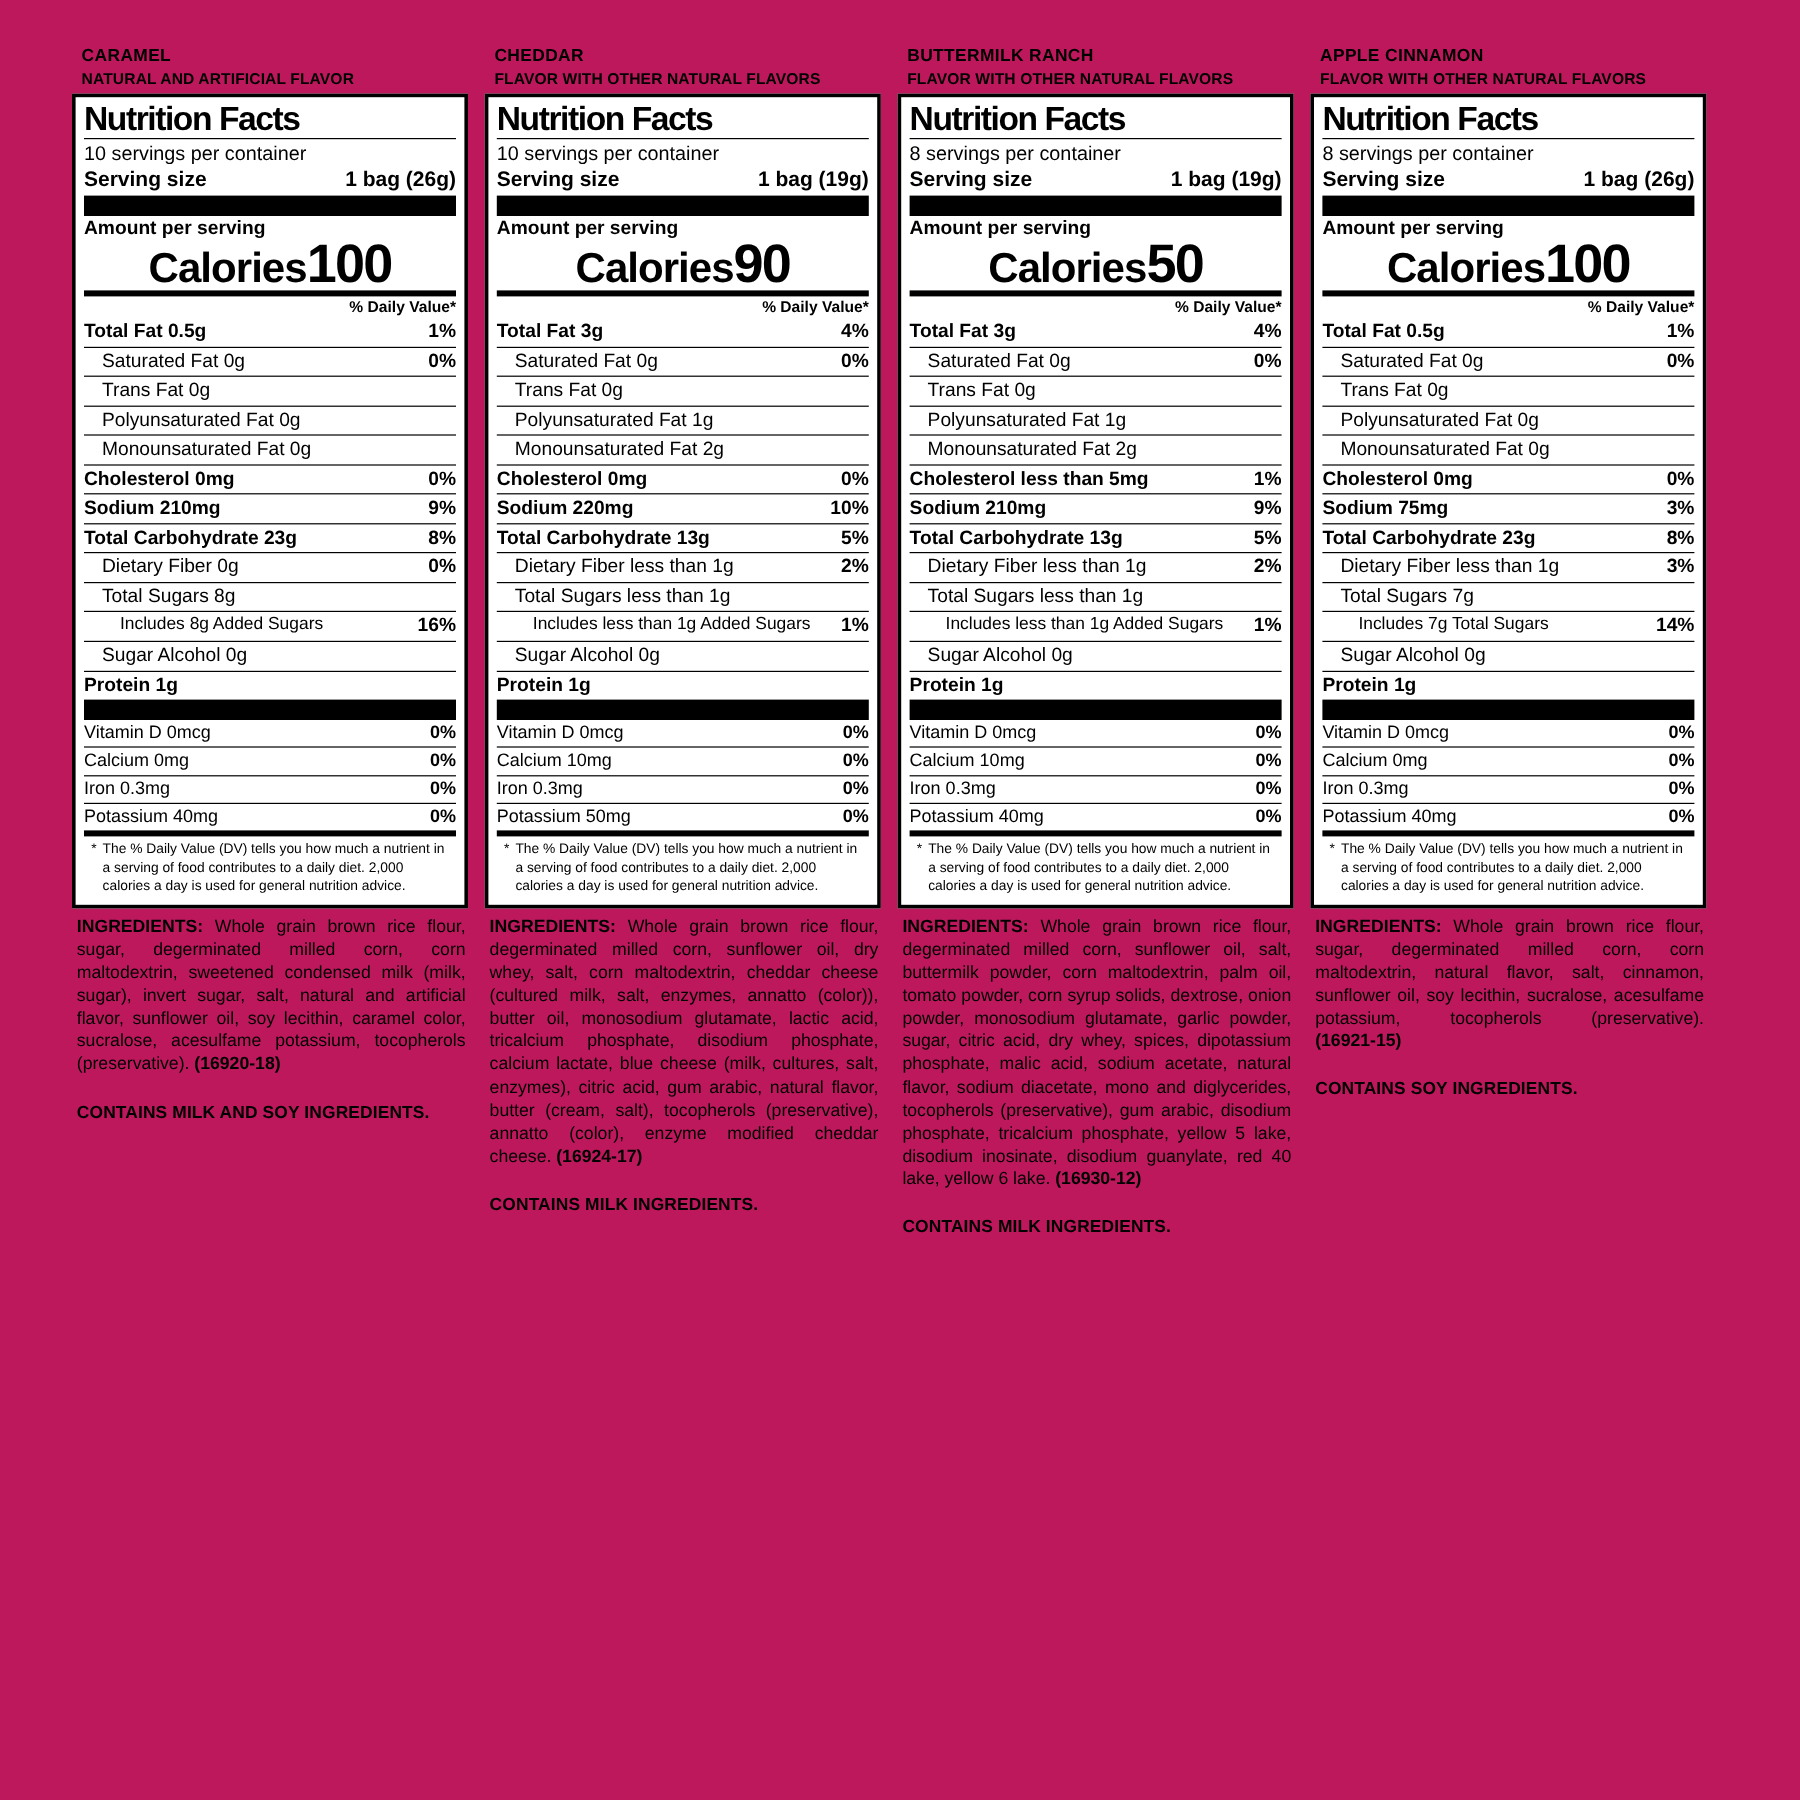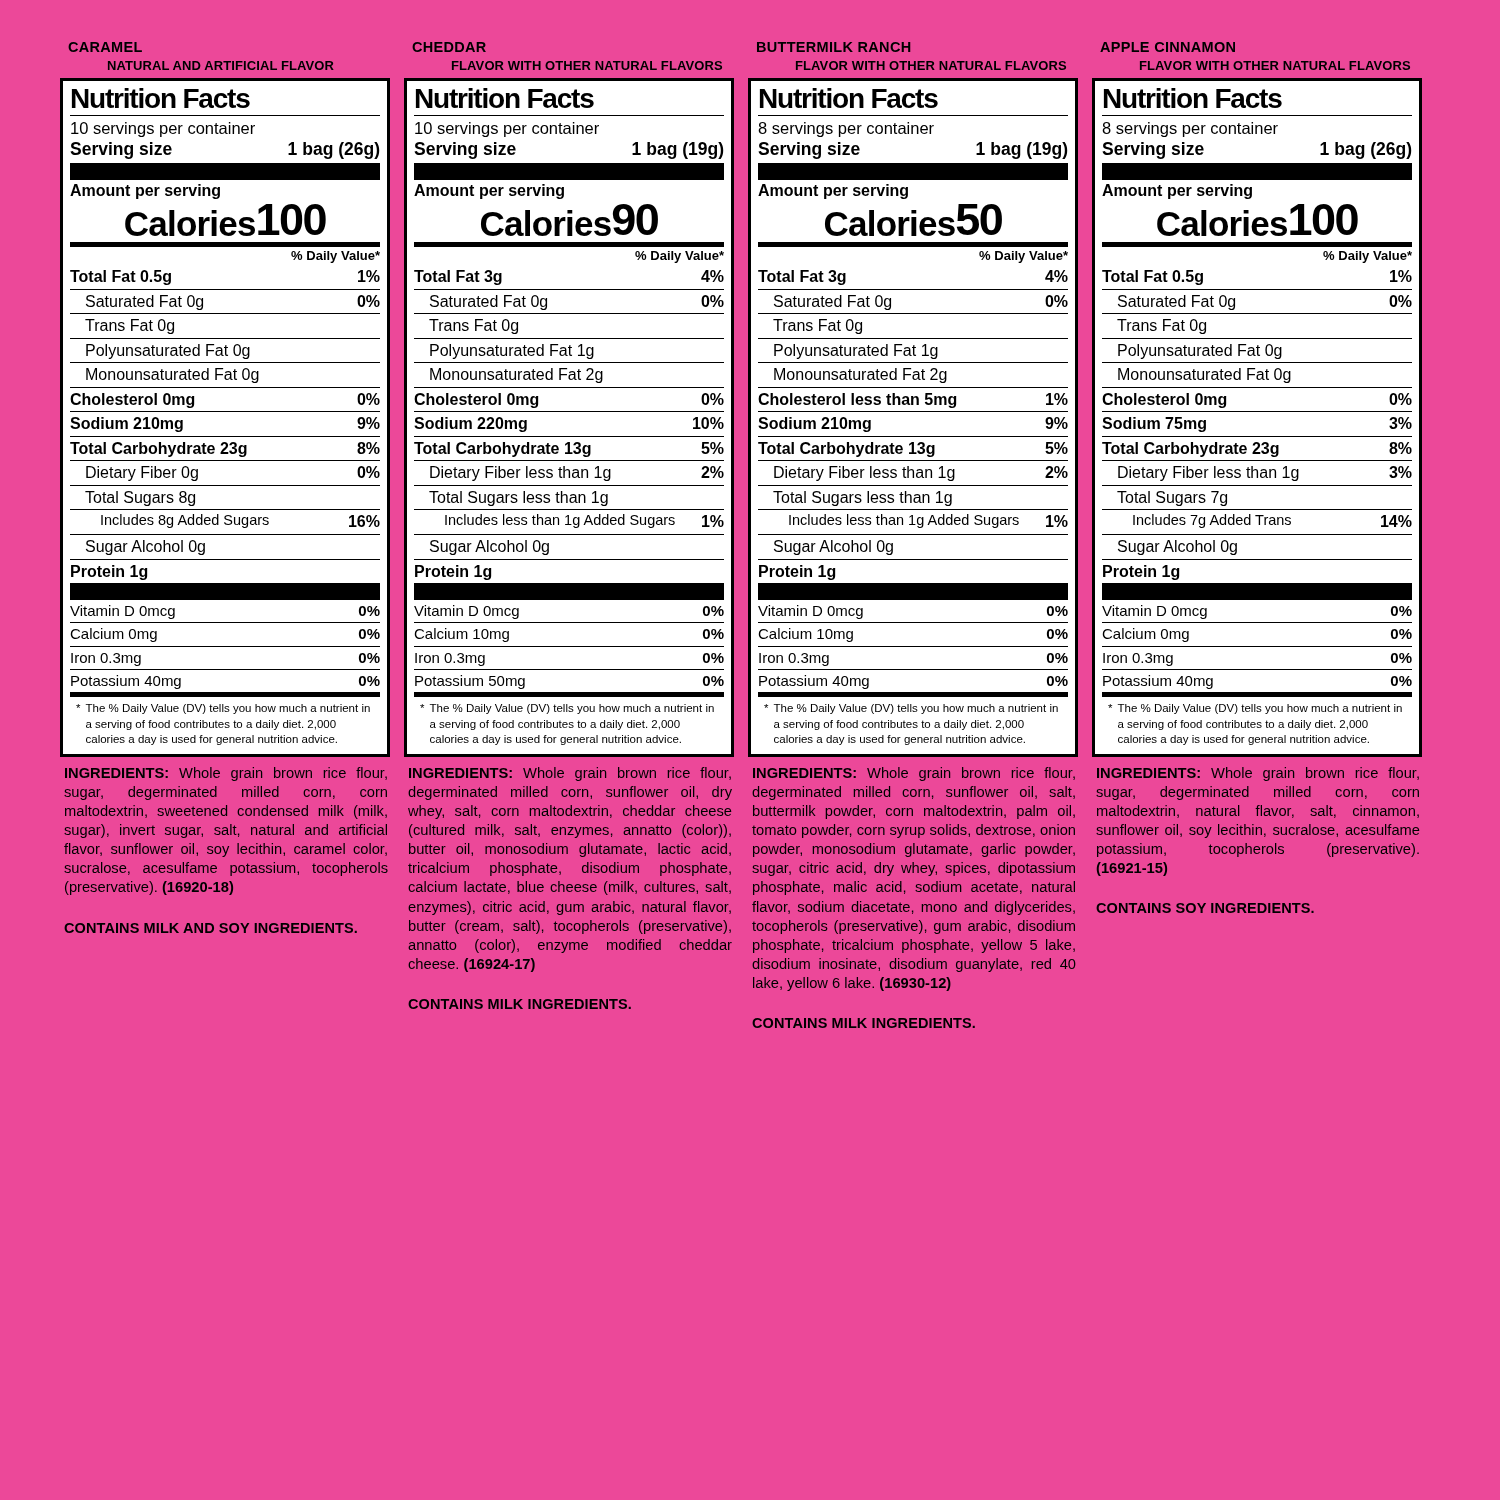--- a/index.html
+++ b/index.html
@@ -6,21 +6,21 @@
   html, body {
     margin: 0; padding: 0;
     width: 1500px; height: 1500px;
     background: #ffffff;
     font-family: "Liberation Sans", sans-serif;
     color: #000;
   }
   .page {
     position: relative;
     width: 1500px; height: 1500px;
-    background: #ec4899;
+    background: #be185d;
     padding: 38px 60px 0 60px;
     display: flex;
     gap: 14px;
     align-items: flex-start;
   }
   .panel {
     width: 330px;
     flex: 0 0 330px;
   }
   .flavor-head {
@@ -29,21 +29,20 @@
     letter-spacing: 0.3px;
     line-height: 1.32;
     margin: 0 0 4px 8px;
     text-transform: uppercase;
   }
   .flavor-sub {
     font-weight: bold;
     font-size: 13px;
     letter-spacing: 0.1px;
     text-transform: uppercase;
-    margin-left: 39px;
   }
   .nf {
     border: 3px solid #000;
     padding: 4px 7px 5px 7px;
     background: #fff;
   }
   .nf-title {
     font-family: "Liberation Sans", sans-serif;
     font-weight: bold;
     font-size: 28px;
@@ -511,21 +510,21 @@
           </div>
           <div class="row">
             <span class="name ind1">Dietary Fiber less than 1g</span>
             <span class="pct">3%</span>
           </div>
           <div class="row">
             <span class="name ind1">Total Sugars 7g</span>
             <span class="pct"></span>
           </div>
           <div class="row">
-            <span class="name ind2 small">Includes 7g Added Trans</span>
+            <span class="name ind2 small">Includes 7g Total Sugars</span>
             <span class="pct">14%</span>
           </div>
           <div class="row">
             <span class="name ind1">Sugar Alcohol 0g</span>
             <span class="pct"></span>
           </div>
           <div class="row">
             <span class="name b">Protein 1g</span>
             <span class="pct"></span>
           </div>

